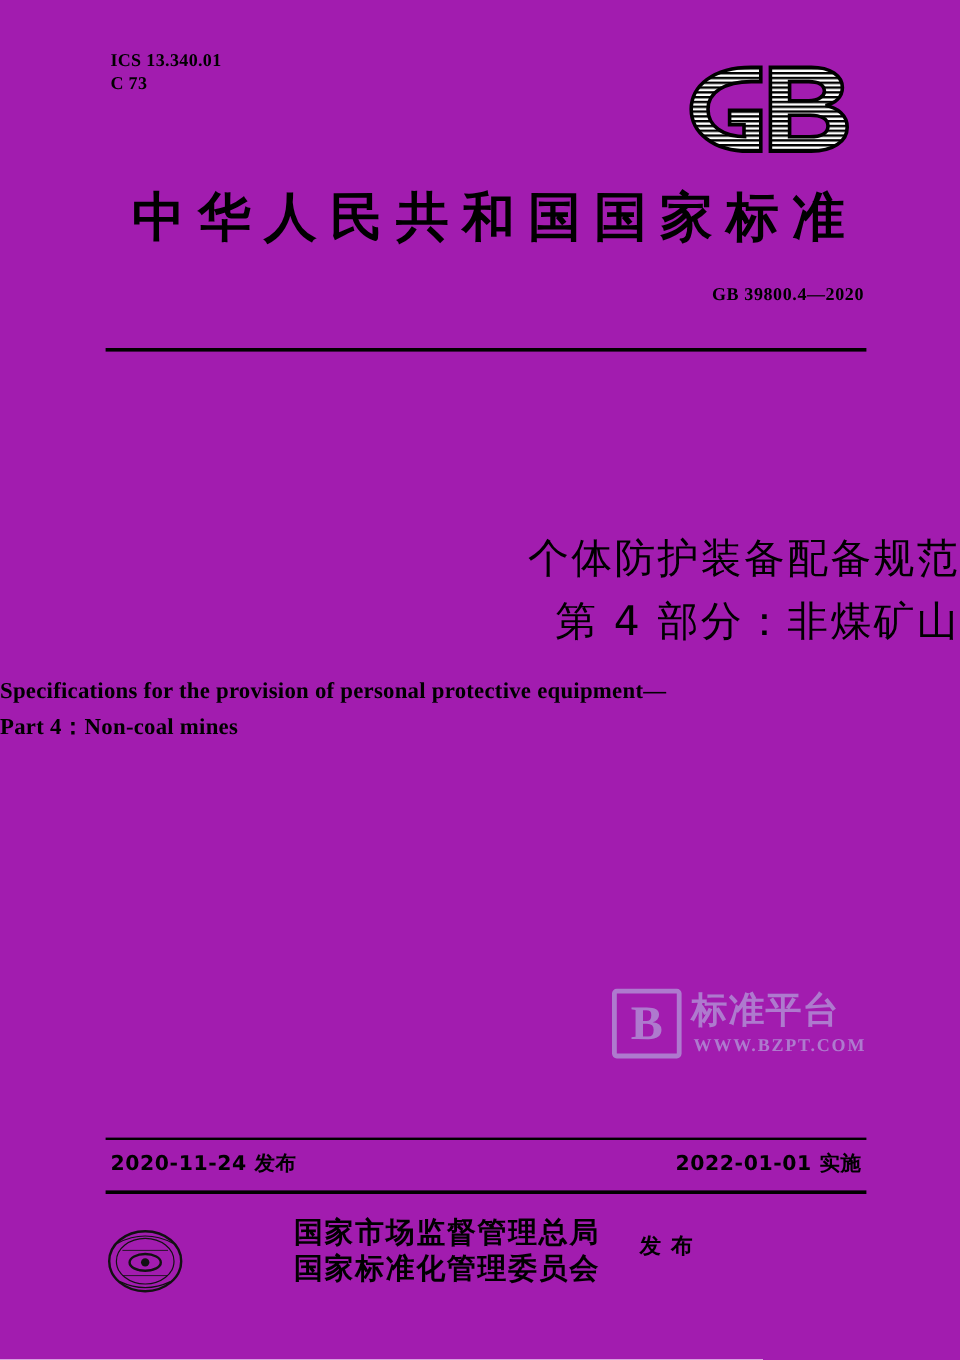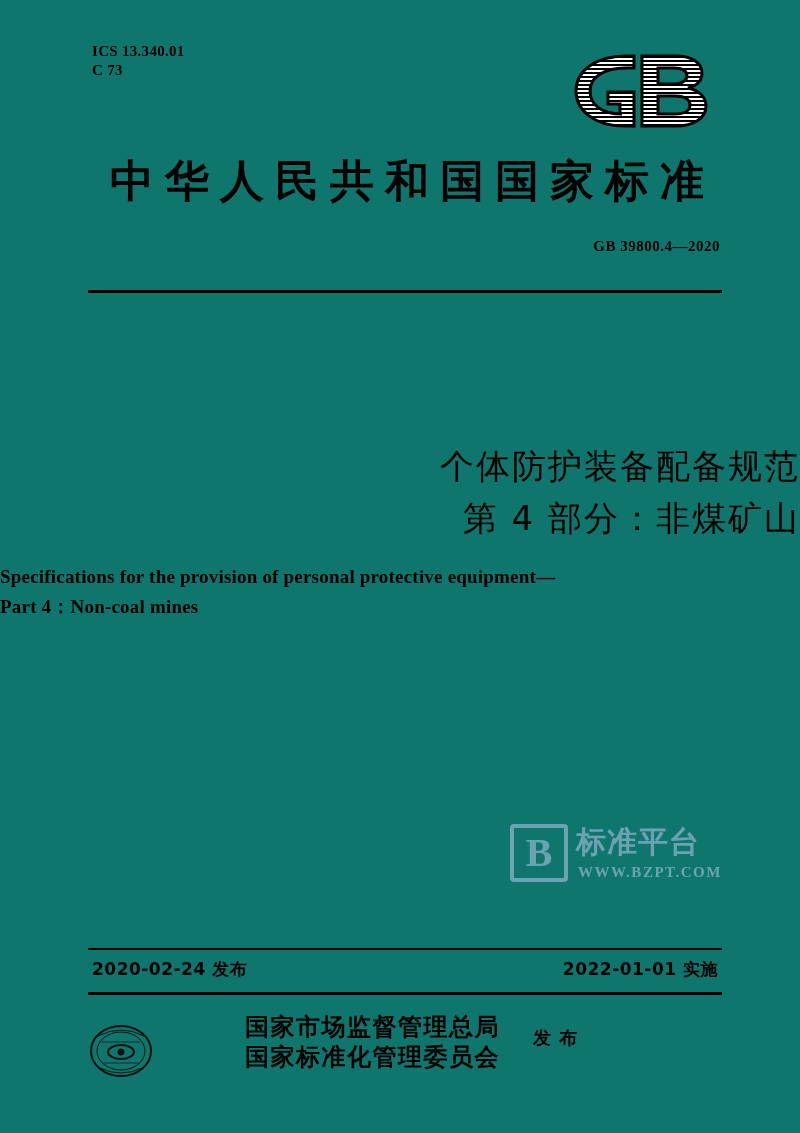--- a/index.html
+++ b/index.html
@@ -12,21 +12,21 @@
     height: 1133px;
     position: relative;
     font-family: "Liberation Sans", sans-serif;
     color: #000;
     overflow: hidden;
   }
 
   .page {
     position: absolute;
     inset: 0;
-    background: #0f766e;
+    background: #a21caf;
   }
 
   
   .ics-block {
     position: absolute;
     left: 92px;
     top: 42px;
     font-family: "Liberation Serif", serif;
     font-weight: bold;
     font-size: 15px;
@@ -264,21 +264,21 @@
     <div>Part 4：Non-coal mines</div>
   </div>
 
   <div class="watermark">
     <div class="wm-box">B</div>
     <div class="wm-text">标准平台</div>
     <div class="wm-url">WWW.BZPT.COM</div>
   </div>
 
   <div class="footer-rule-top"></div>
-  <div class="issue-date">2020-02-24 发布</div>
+  <div class="issue-date">2020-11-24 发布</div>
   <div class="effective-date">2022-01-01 实施</div>
   <div class="footer-rule-bottom"></div>
 
   <div class="emblem">
     <svg viewBox="0 0 66 58" width="66" height="58" aria-hidden="true">
       <ellipse cx="33" cy="29" rx="30" ry="25" fill="none" stroke="#111" stroke-width="2"></ellipse>
       <ellipse cx="33" cy="29" rx="24" ry="19" fill="none" stroke="#111" stroke-width="1"></ellipse>
       <ellipse cx="33" cy="30" rx="13" ry="7" fill="none" stroke="#111" stroke-width="2"></ellipse>
       <circle cx="33" cy="30" r="3.5" fill="#111"></circle>
       <path d="M10 14 Q33 2 56 14" fill="none" stroke="#111" stroke-width="1"></path>

